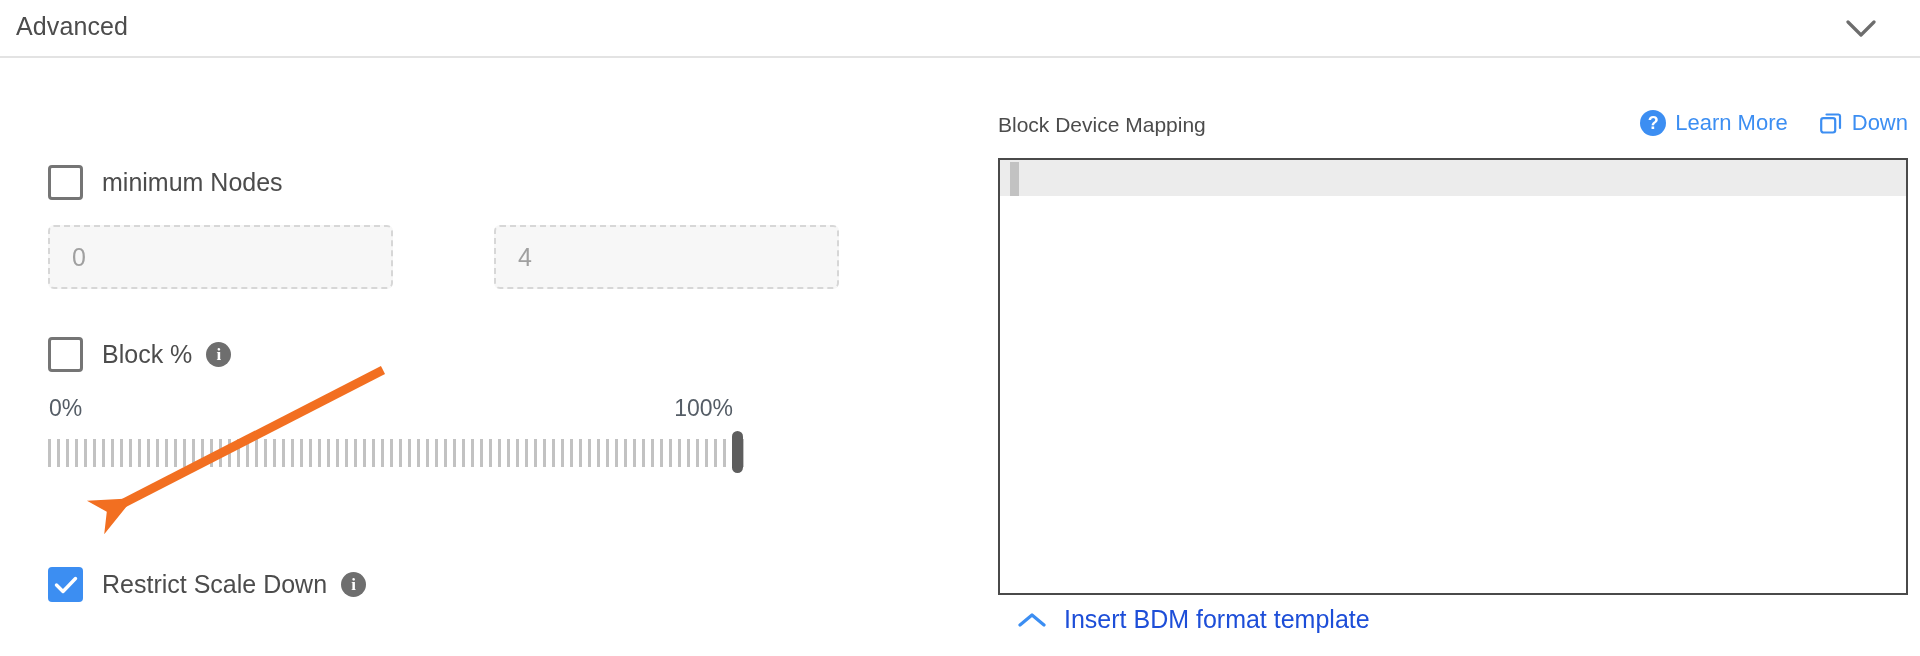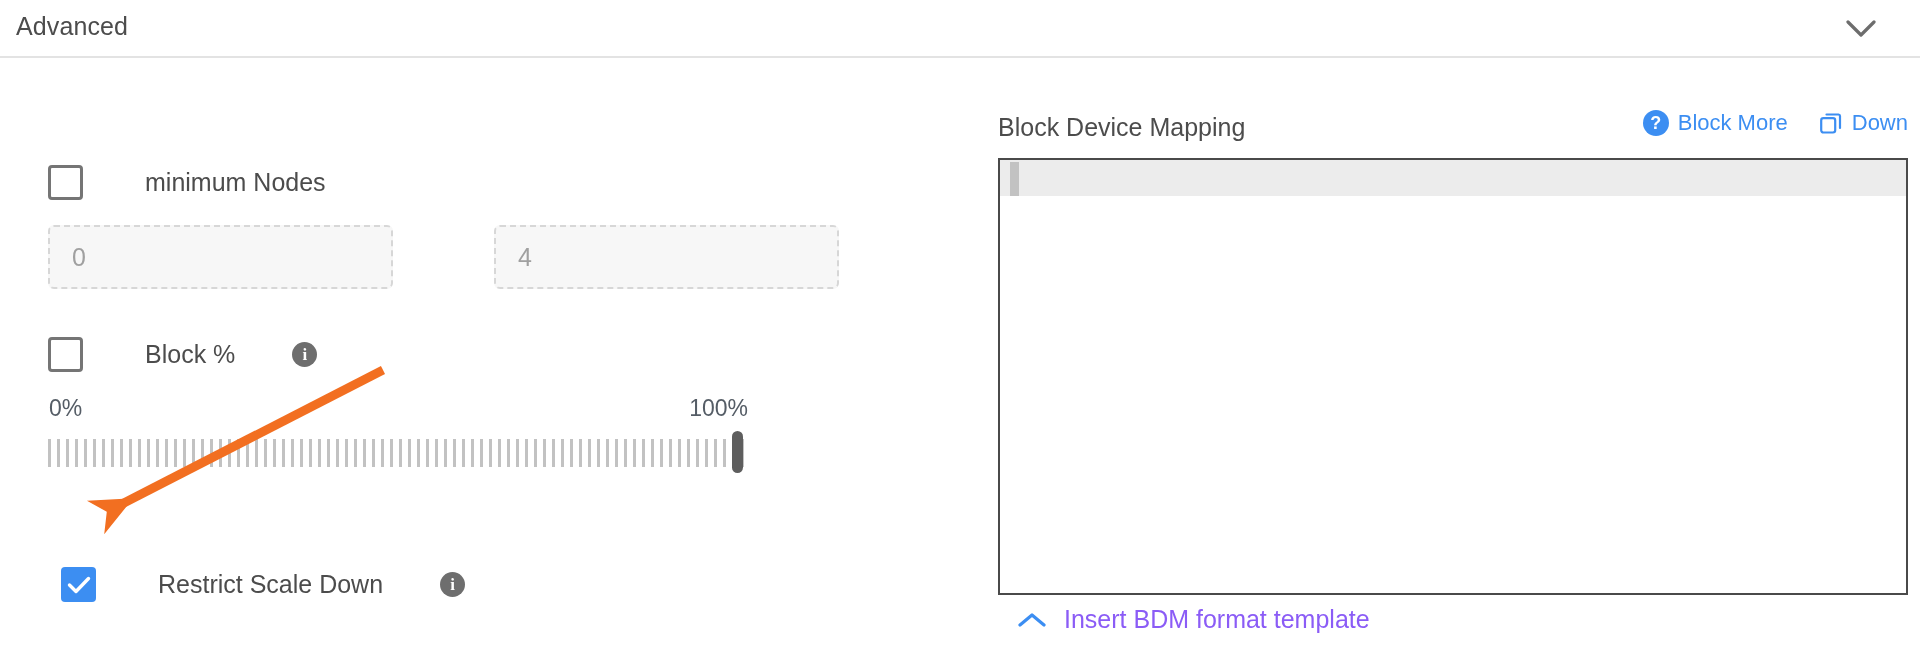--- a/index.html
+++ b/index.html
@@ -61,21 +61,20 @@
     left: 0;
     top: 58px;
     width: 960px;
     height: 598px;
   }
 
   .checkbox-row {
     position: absolute;
     display: flex;
     align-items: center;
-    gap: 43px;
   }
   .cbox {
     width: 35px;
     height: 35px;
     box-sizing: border-box;
     border: 3px solid #757575;
     border-radius: 4px;
     background: #ffffff;
     flex: 0 0 auto;
     cursor: pointer;
@@ -135,21 +134,21 @@
     width: 700px;
     height: 80px;
   }
   .slider-minlabel, .slider-maxlabel {
     position: absolute;
     top: 0;
     font-size: 23px;
     color: #555d66;
   }
   .slider-minlabel { left: 1px; }
-  .slider-maxlabel { right: 0; }
+  .slider-maxlabel { right: 15px; }
   .slider-track {
     position: absolute;
     left: 0;
     top: 43px;
     width: 700px;
     height: 30px;
     background-image: repeating-linear-gradient(
       to right,
       #c2c2c2 0px, #c2c2c2 3px,
       rgba(0,0,0,0) 3px, rgba(0,0,0,0) 9px
@@ -175,21 +174,21 @@
     position: absolute;
     left: 998px;
     top: 58px;
     width: 910px;
     height: 598px;
   }
   .bdm-title {
     position: absolute;
     left: 0;
     top: 55px;
-    font-size: 25px;
+    font-size: 21px;
     color: #4c4c4c;
     text-align: right;
   }
   .bdm-actions {
     position: absolute;
     right: 0;
     top: 52px;
     display: flex;
     align-items: center;
     gap: 30px;
@@ -247,21 +246,21 @@
     background: #c2c2c2;
   }
 
   .insert-link {
     position: absolute;
     left: 20px;
     top: 547px;
     display: flex;
     align-items: center;
     gap: 18px;
-    color: #8b5cf6;
+    color: #1d4ed8;
     font-size: 25px;
     cursor: pointer;
     white-space: nowrap;
   }
 
   
   .annotation {
     position: absolute;
     left: 0;
     top: 0;
@@ -299,39 +298,39 @@
     <span class="info-icon">i</span>
   </div>
 
   <div class="slider-wrap">
     <span class="slider-minlabel">0%</span>
     <span class="slider-maxlabel">100%</span>
     <div class="slider-track"></div>
     <div class="slider-thumb"></div>
   </div>
 
-  <div class="checkbox-row" style="left:61px; top:509px;">
+  <div class="checkbox-row" style="left:48px; top:509px;">
     <span class="cbox checked">
       <svg width="24" height="20" viewBox="0 0 24 20" aria-hidden="true">
         <path d="M2.5 10 L9 16.5 L21.5 3.5" fill="none" stroke="#ffffff" stroke-width="3.4" stroke-linecap="round" stroke-linejoin="round"></path>
       </svg>
     </span>
     <span class="cbox-label">Restrict Scale Down</span>
     <span class="info-icon">i</span>
   </div>
 </div>
 
 <div class="right-col">
 
   <div class="bdm-title">Block Device Mapping</div>
 
   <div class="bdm-actions">
     <div class="action-link">
       <span class="qmark">?</span>
-      <span>Block More</span>
+      <span>Learn More</span>
     </div>
     <div class="action-link">
       <span style="display:flex;">
         <svg width="25" height="25" viewBox="0 0 25 25" aria-hidden="true">
           <path d="M8.5 3.5 H20.5 A1.6 1.6 0 0 1 22 5.1 V17" fill="none" stroke="#3c8ef2" stroke-width="2.2" stroke-linecap="round" stroke-linejoin="round"></path>
           <rect x="3.2" y="7.2" width="14" height="14.3" rx="2.2" fill="none" stroke="#3c8ef2" stroke-width="2.2"></rect>
         </svg>
       </span>
       <span>Down</span>
     </div>

